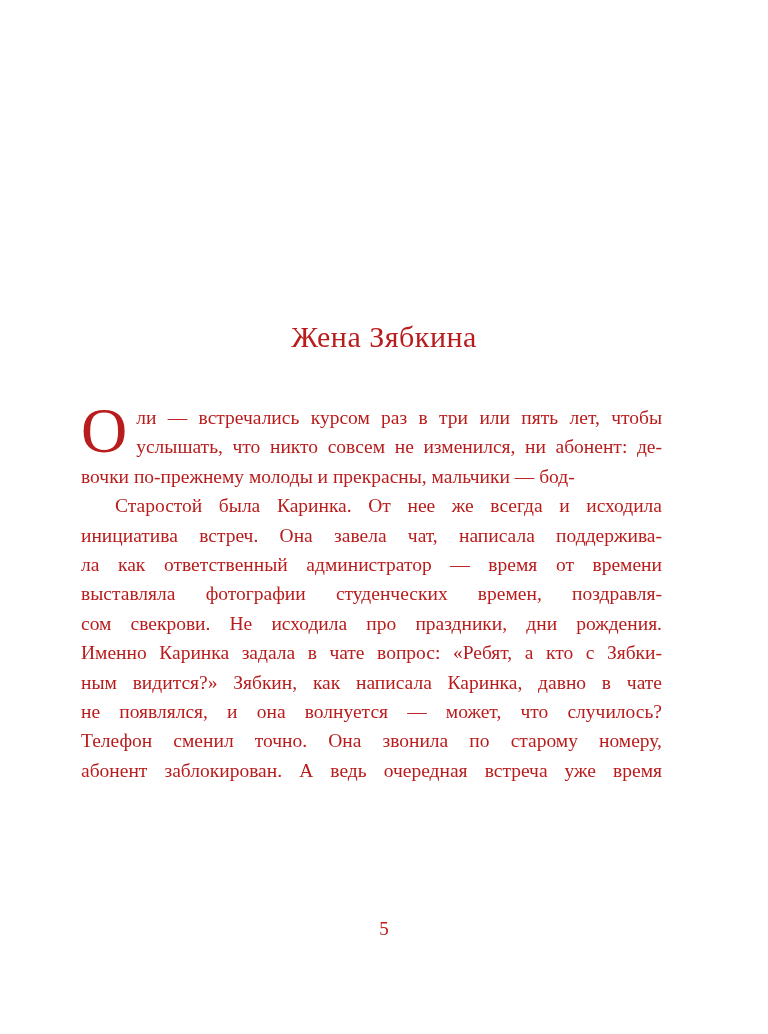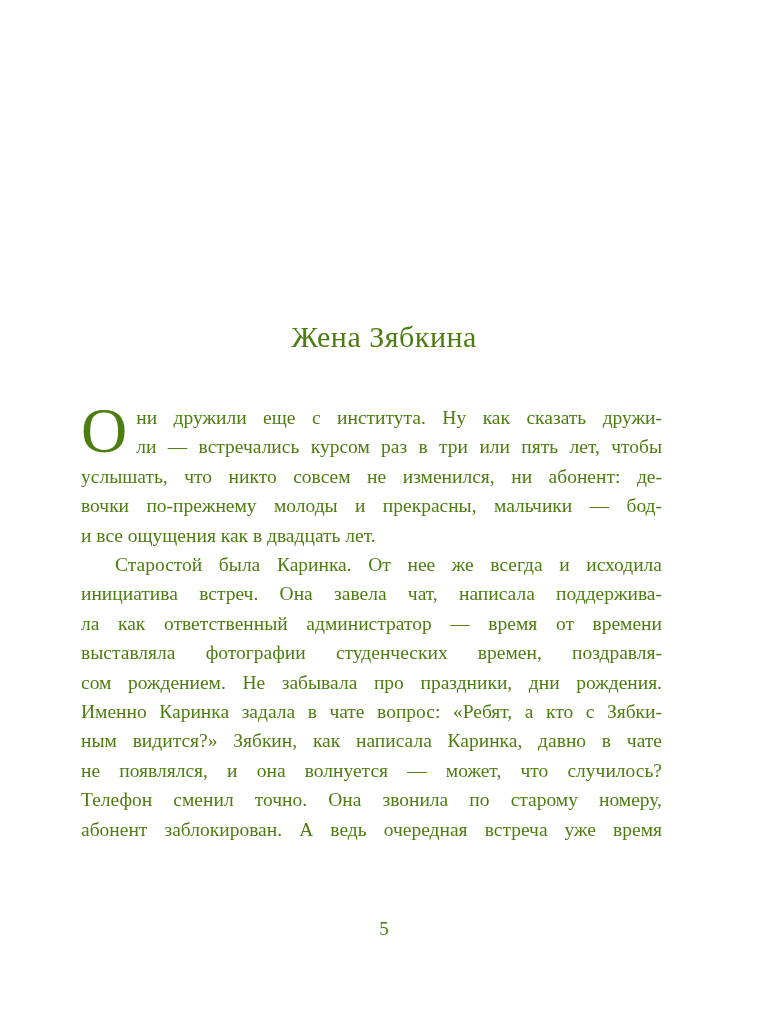--- a/index.html
+++ b/index.html
@@ -6,21 +6,21 @@
     margin: 0;
     padding: 0;
     background: #ffffff;
   }
   .book-page {
     position: relative;
     width: 768px;
     height: 1034px;
     background: #ffffff;
     font-family: "Liberation Serif", serif;
-    color: #4d7c0f;
+    color: #b91c1c;
     overflow: hidden;
   }
   .chapter-title {
     position: absolute;
     top: 320px;
     left: 0;
     width: 100%;
     text-align: center;
     font-size: 30px;
     font-weight: 400;
@@ -73,35 +73,33 @@
 
 <div class="book-page">
 
   <h1 class="chapter-title">Жена Зябкина</h1>
 
   <div class="text-block">
 
     <div class="paragraph para-1">
       <span class="dropcap">О</span>
       <div>
-          <div class="line">ни дружили еще с института. Ну как сказать дружи-</div>
           <div class="line">ли — встречались курсом раз в три или пять лет, чтобы</div>
           <div class="line">услышать, что никто совсем не изменился, ни абонент: де-</div>
           <div class="line">вочки по-прежнему молоды и прекрасны, мальчики — бод-</div>
-          <div class="line">и все ощущения как в двадцать лет.</div>
         </div>
     </div>
 
     <div class="paragraph para-2">
       <div>
           <div class="line">Старостой была Каринка. От нее же всегда и исходила</div>
           <div class="line">инициатива встреч. Она завела чат, написала поддержива-</div>
           <div class="line">ла как ответственный администратор — время от времени</div>
           <div class="line">выставляла фотографии студенческих времен, поздравля-</div>
-          <div class="line">сом рождением. Не забывала про праздники, дни рождения.</div>
+          <div class="line">сом свекрови. Не исходила про праздники, дни рождения.</div>
           <div class="line">Именно Каринка задала в чате вопрос: «Ребят, а кто с Зябки-</div>
           <div class="line">ным видится?» Зябкин, как написала Каринка, давно в чате</div>
           <div class="line">не появлялся, и она волнуется — может, что случилось?</div>
           <div class="line">Телефон сменил точно. Она звонила по старому номеру,</div>
           <div class="line">абонент заблокирован. А ведь очередная встреча уже время</div>
         </div>
     </div>
 
   </div>
 

